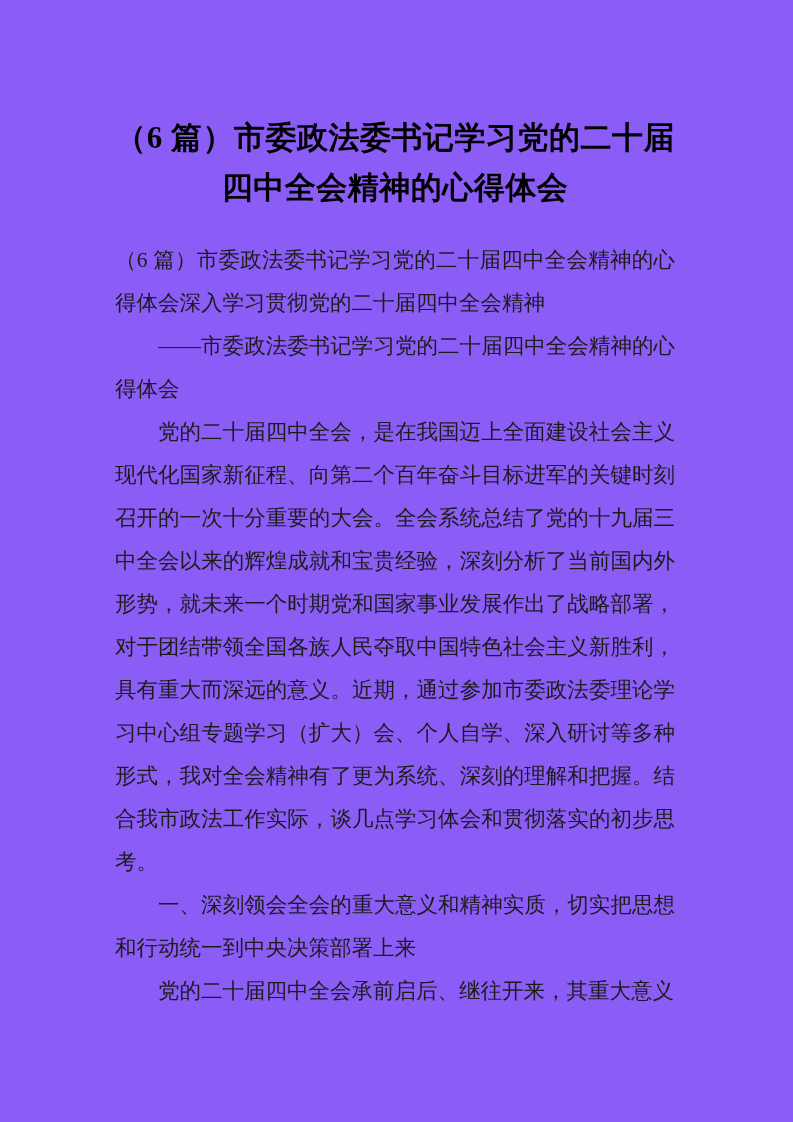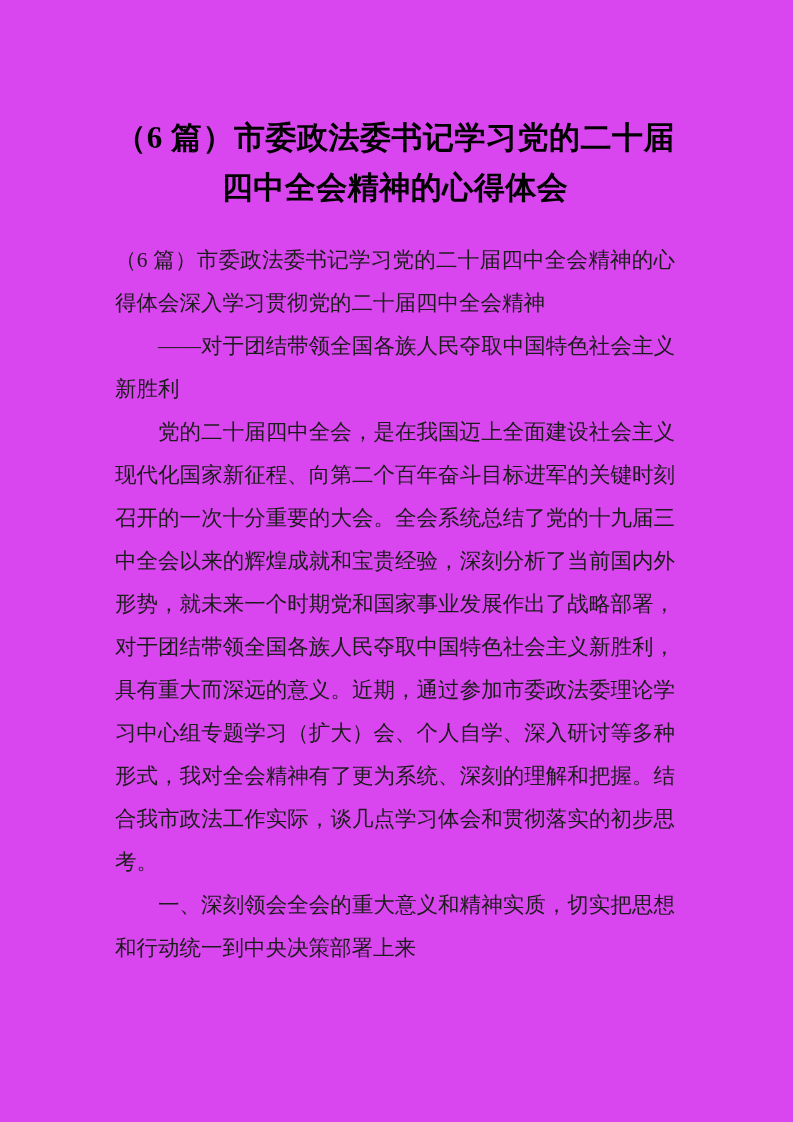--- a/index.html
+++ b/index.html
@@ -4,21 +4,21 @@
 <style>
   html, body {
     margin: 0;
     padding: 0;
     background: #ffffff;
   }
   .page {
     position: relative;
     width: 793px;
     height: 1122px;
-    background: #d946ef;
+    background: #8b5cf6;
     box-sizing: border-box;
     padding: 113px 118px 0 115px;
     overflow: hidden;
     font-family: "Liberation Serif", "DejaVu Serif", serif;
   }
   .doc-title {
     font-size: 31px;
     line-height: 50px;
     font-weight: 700;
     text-align: center;
@@ -43,17 +43,18 @@
   }
 </style>
 </head>
 <body>
 
 <div class="page">
   <h1 class="doc-title">（6 篇）市委政法委书记学习党的二十届四中全会精神的心得体会</h1>
 
   <div class="doc-body">
     <p>（6 篇）市委政法委书记学习党的二十届四中全会精神的心得体会深入学习贯彻党的二十届四中全会精神</p>
-    <p class="indent">——对于团结带领全国各族人民夺取中国特色社会主义新胜利</p>
+    <p class="indent">——市委政法委书记学习党的二十届四中全会精神的心得体会</p>
     <p class="indent">党的二十届四中全会，是在我国迈上全面建设社会主义现代化国家新征程、向第二个百年奋斗目标进军的关键时刻召开的一次十分重要的大会。全会系统总结了党的十九届三中全会以来的辉煌成就和宝贵经验，深刻分析了当前国内外形势，就未来一个时期党和国家事业发展作出了战略部署，对于团结带领全国各族人民夺取中国特色社会主义新胜利，具有重大而深远的意义。近期，通过参加市委政法委理论学习中心组专题学习（扩大）会、个人自学、深入研讨等多种形式，我对全会精神有了更为系统、深刻的理解和把握。结合我市政法工作实际，谈几点学习体会和贯彻落实的初步思考。</p>
     <p class="indent">一、深刻领会全会的重大意义和精神实质，切实把思想和行动统一到中央决策部署上来</p>
+    <p class="indent">党的二十届四中全会承前启后、继往开来，其重大意义</p>
   </div>
 </div>
 
 </body></html>

